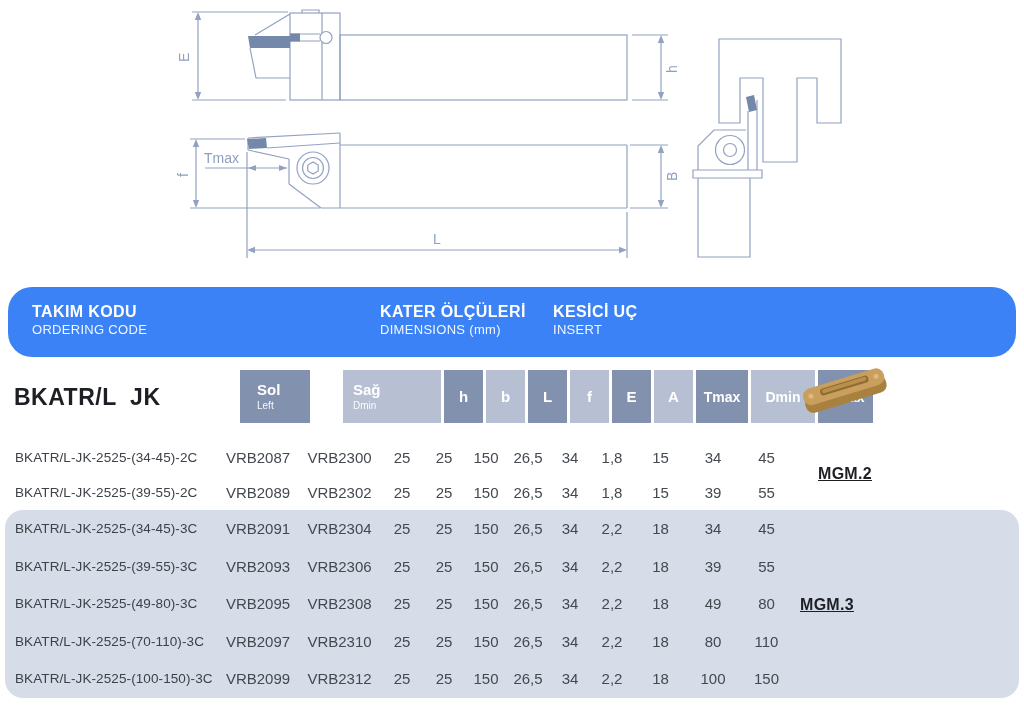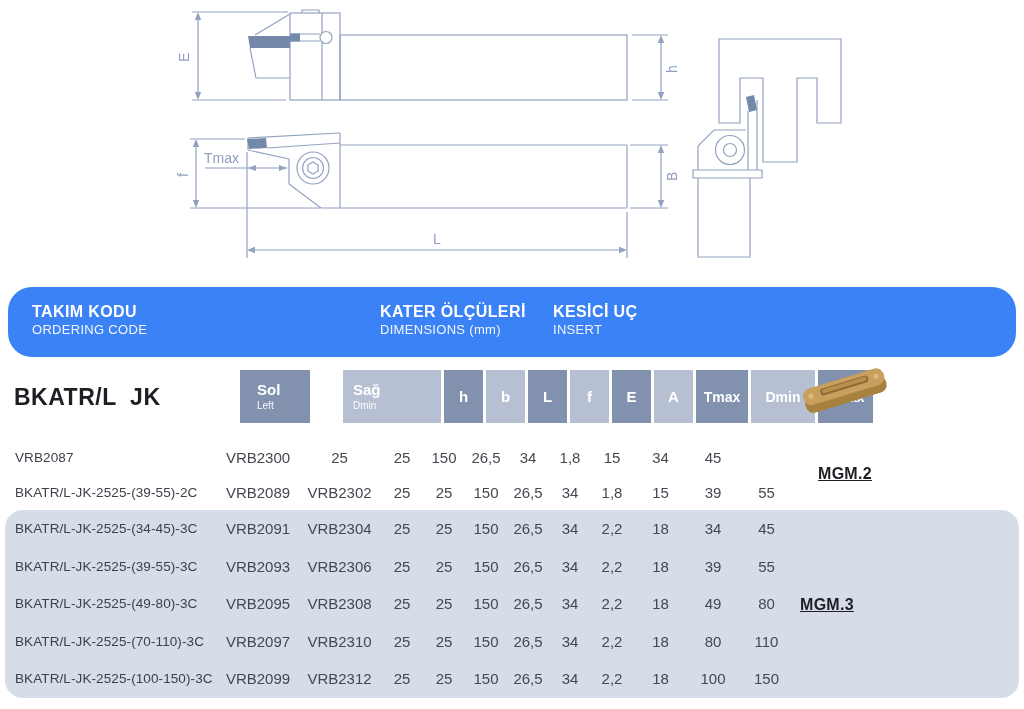--- a/index.html
+++ b/index.html
@@ -186,20 +186,21 @@
     <rect x="25" y="15" width="46" height="4" rx="2" fill="#b98f4c"></rect>
     <circle cx="13" cy="18" r="2.5" fill="#dfb97d"></circle>
     <circle cx="81" cy="18" r="2.5" fill="#dfb97d"></circle>
   </g>
 </svg>
 
 <div class="highlight"></div>
 
 <div class="rows">
   <div class="trow g1">
+    <div>BKATR/L-JK-2525-(34-45)-2C</div>
     <div>VRB2087</div>
     <div>VRB2300</div>
     <div>25</div>
     <div>25</div>
     <div>150</div>
     <div>26,5</div>
     <div>34</div>
     <div>1,8</div>
     <div>15</div>
     <div>34</div>

